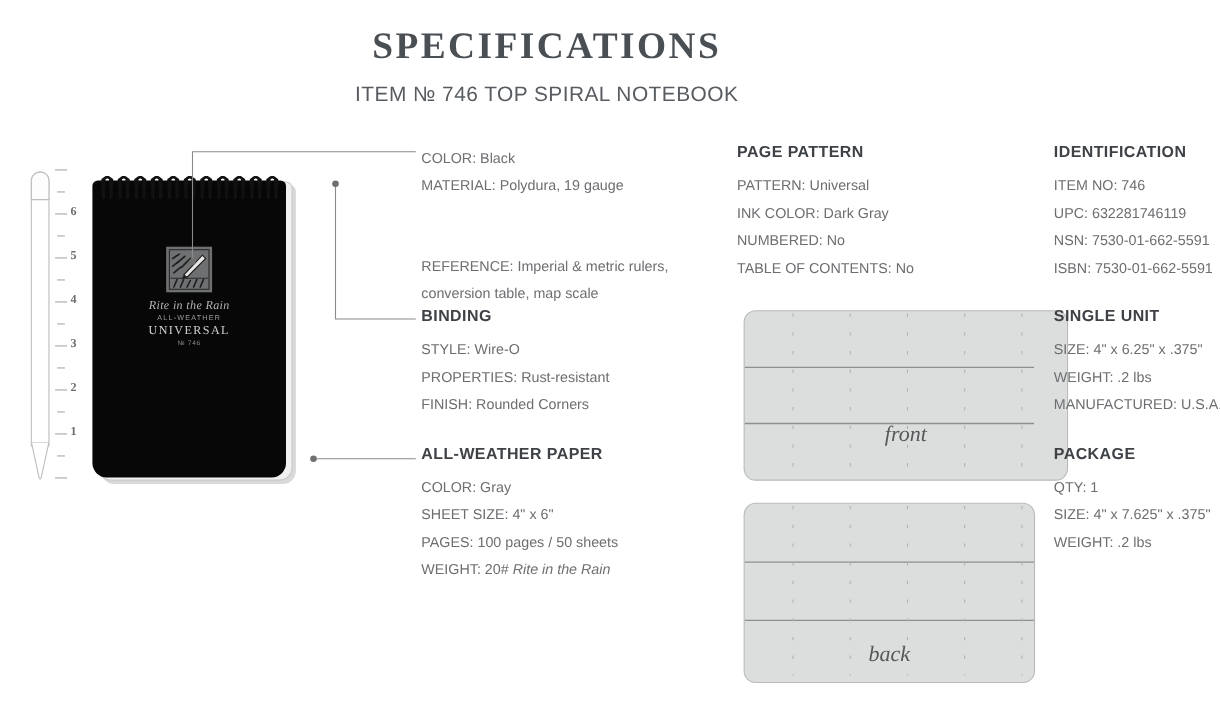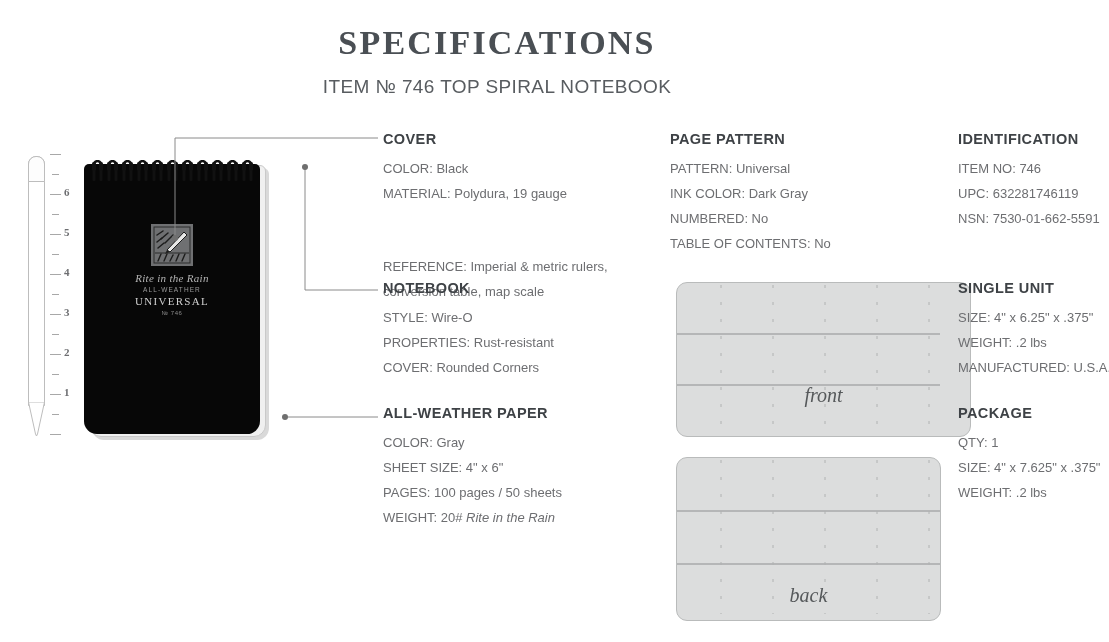--- a/index.html
+++ b/index.html
@@ -312,31 +312,30 @@
     <path d="M378,417 L288,417"></path>
   </g>
   <g fill="#6f6f6f">
     <circle cx="175" cy="238" r="3"></circle>
     <circle cx="305" cy="167" r="3"></circle>
     <circle cx="285" cy="417" r="3"></circle>
   </g>
 </svg>
 
 <div class="spec-group col-a g-cover">
-  <div class="spec-heading">COVER</div>
   <div class="spec-line">COLOR: Black</div>
   <div class="spec-line">MATERIAL: Polydura, 19 gauge</div>
   <div class="spec-line wrap">REFERENCE: Imperial &amp; metric rulers, conversion table, map scale</div>
 </div>
 
 <div class="spec-group col-a g-binding">
-  <div class="spec-heading">NOTEBOOK</div>
+  <div class="spec-heading">BINDING</div>
   <div class="spec-line">STYLE: Wire-O</div>
   <div class="spec-line">PROPERTIES: Rust-resistant</div>
-  <div class="spec-line">COVER: Rounded Corners</div>
+  <div class="spec-line">FINISH: Rounded Corners</div>
 </div>
 
 <div class="spec-group col-a g-paper">
   <div class="spec-heading">ALL-WEATHER PAPER</div>
   <div class="spec-line">COLOR: Gray</div>
   <div class="spec-line">SHEET SIZE: 4" x 6"</div>
   <div class="spec-line">PAGES: 100 pages / 50 sheets</div>
   <div class="spec-line"><span>WEIGHT: 20# </span><span class="ital">Rite in the Rain</span></div>
 </div>
 
@@ -380,20 +379,21 @@
     </g>
   </svg>
   <div class="panel-label" style="top:126px;">back</div>
 </div>
 
 <div class="spec-group col-c g-ident">
   <div class="spec-heading">IDENTIFICATION</div>
   <div class="spec-line">ITEM NO: 746</div>
   <div class="spec-line">UPC: 632281746119</div>
   <div class="spec-line">NSN: 7530-01-662-5591</div>
+  <div class="spec-line">ISBN: 7530-01-662-5591</div>
 </div>
 
 <div class="spec-group col-c g-single">
   <div class="spec-heading">SINGLE UNIT</div>
   <div class="spec-line">SIZE: 4" x 6.25" x .375"</div>
   <div class="spec-line">WEIGHT: .2 lbs</div>
   <div class="spec-line">MANUFACTURED: U.S.A.</div>
 </div>
 
 <div class="spec-group col-c g-package">

